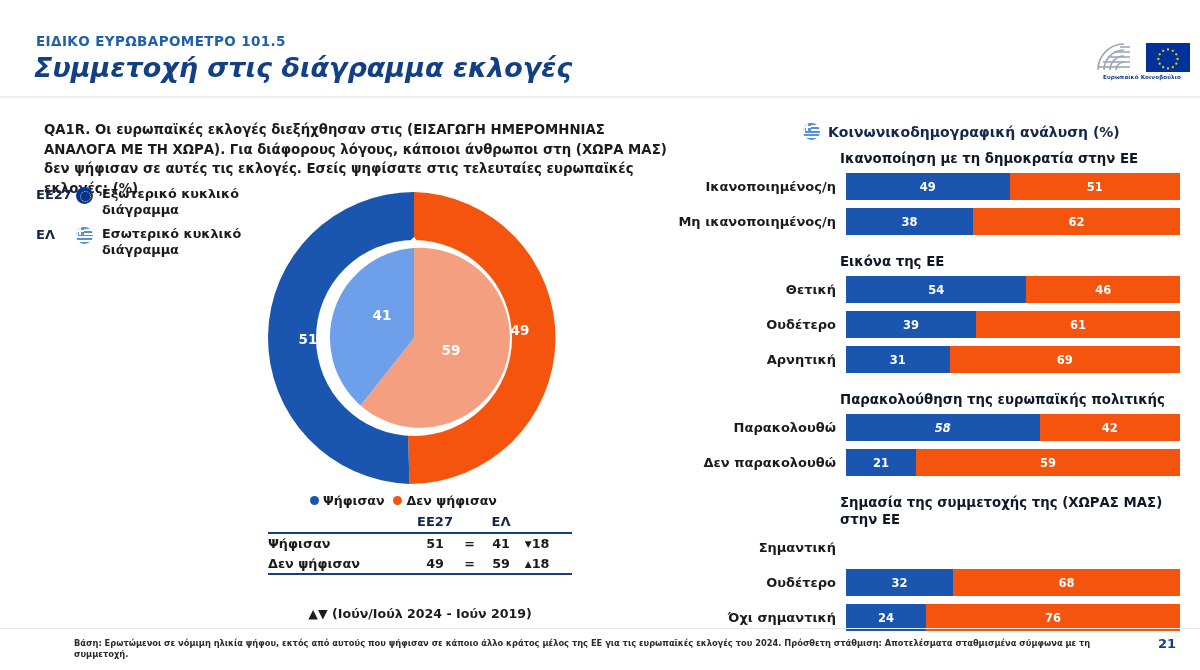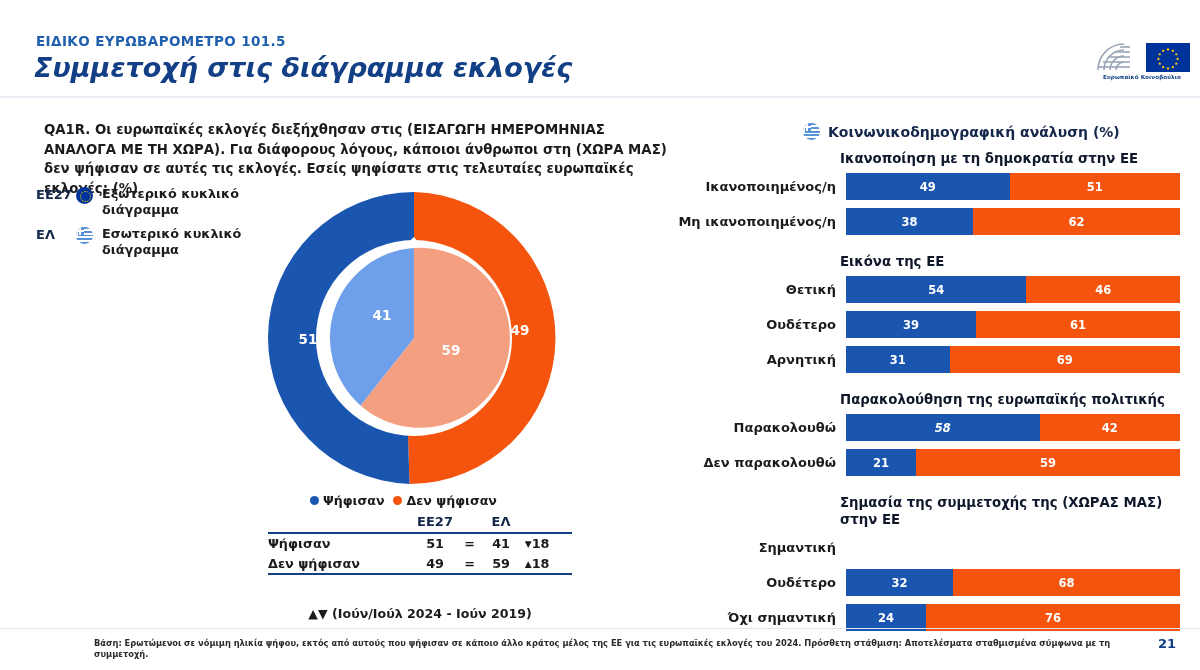--- a/index.html
+++ b/index.html
@@ -269,21 +269,21 @@
 
   
   .footer-rule {
     position: absolute;
     left: 0; top: 628px;
     width: 1200px; height: 1px;
     background: #e1e7f0;
   }
   .footnote {
     position: absolute;
-    left: 94px; top: 638px;
+    left: 74px; top: 638px;
     width: 1050px;
     font-size: 8.3px;
     font-weight: bold;
     color: #2b2b2b;
     line-height: 1.3;
   }
   .page-no {
     position: absolute;
     left: 1158px; top: 636px;
     font-size: 13px;

